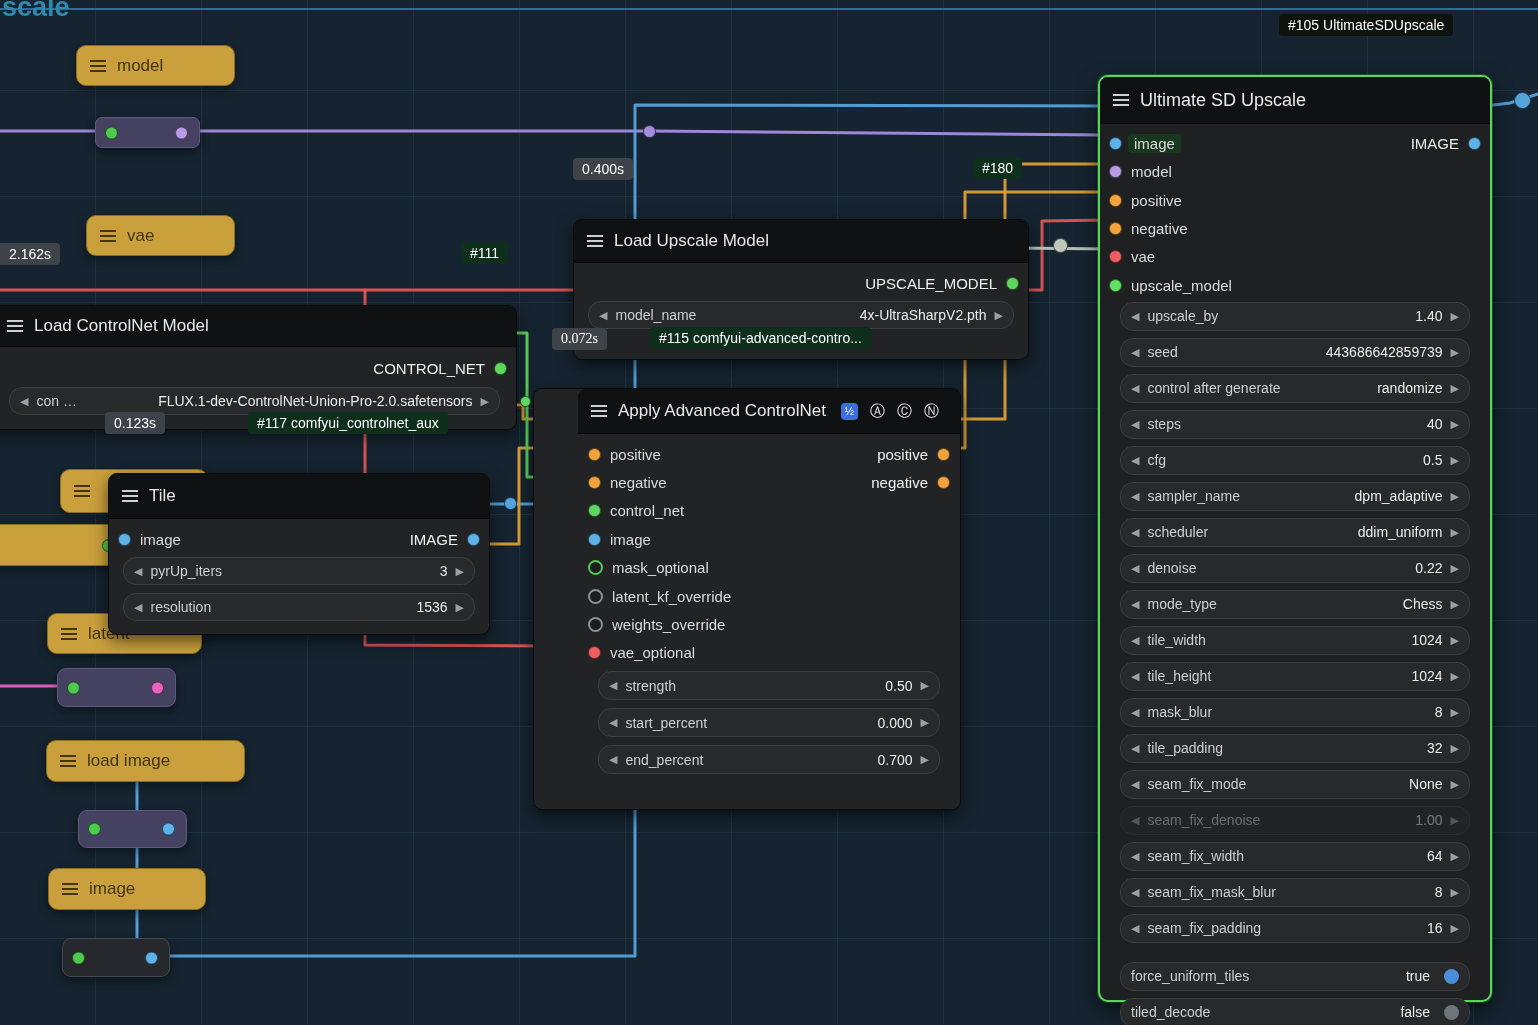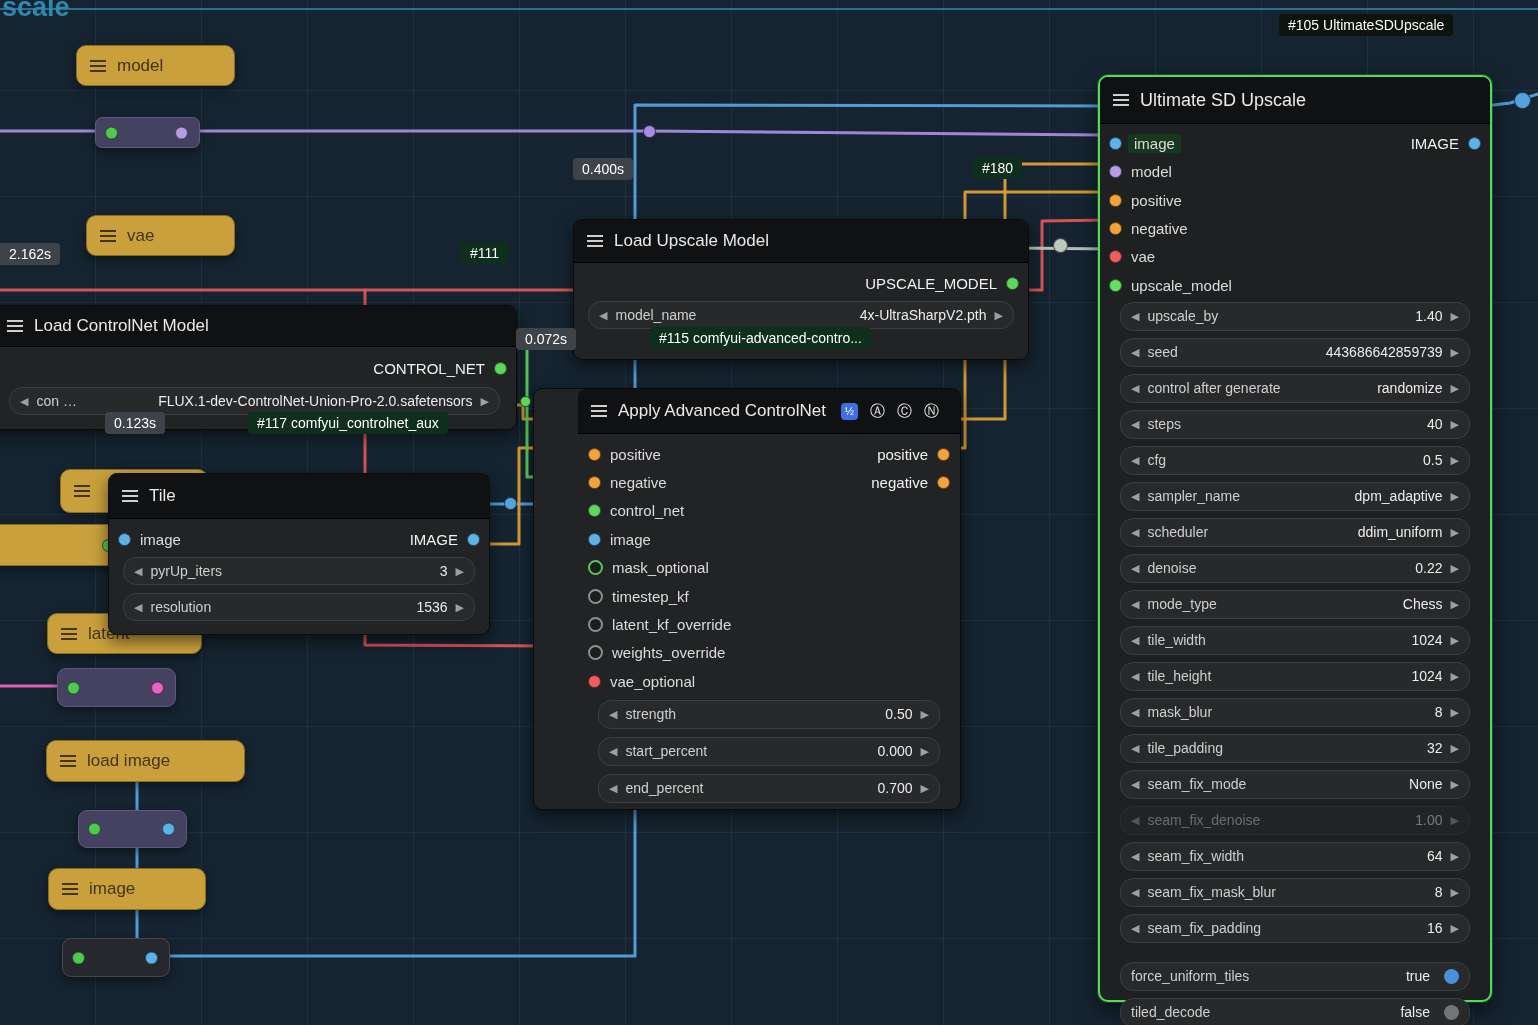--- a/index.html
+++ b/index.html
@@ -272,24 +272,20 @@
           <div class="row">
           <span class="dot" style="background: rgb(93, 179, 232);"></span>
           <span class="port-label">image</span>
         </div>
           <div class="row">
           <span class="dot" style="border: 2px solid rgb(85, 201, 85); background: rgb(27, 29, 30);"></span>
           <span class="port-label">mask_optional</span>
         </div>
           <div class="row">
           <span class="dot" style="border: 2px solid rgb(143, 143, 143); background: rgb(27, 29, 30);"></span>
-          <span class="port-label">timestep_kf</span>
-        </div>
-          <div class="row">
-          <span class="dot" style="border: 2px solid rgb(143, 143, 143); background: rgb(27, 29, 30);"></span>
           <span class="port-label">latent_kf_override</span>
         </div>
           <div class="row">
           <span class="dot" style="border: 2px solid rgb(143, 143, 143); background: rgb(27, 29, 30);"></span>
           <span class="port-label">weights_override</span>
         </div>
           <div class="row">
           <span class="dot" style="background: rgb(239, 94, 94);"></span>
           <span class="port-label">vae_optional</span>
         </div>
@@ -487,21 +483,21 @@
         <span class="w-value">false</span>
         <span class="toggle-dot"></span>
       </div>
       </div>
   </div>
 
   <div class="badge time-badge" style="left:0;top:243px;border-radius:0 4px 4px 0;">2.162s</div>
   <div class="badge id-badge" style="left:461px;top:242px;">#111</div>
   <div class="badge time-badge" style="left:573px;top:158px;">0.400s</div>
   <div class="badge id-badge" style="left:973px;top:157px;">#180</div>
-  <div class="badge time-badge" style="left:516px;top:328px;">0.072s</div>
+  <div class="badge time-badge" style="left:552px;top:328px;font-family:Liberation Serif, serif;">0.072s</div>
   <div class="badge id-badge" style="left:650px;top:327px;">#115 comfyui-advanced-contro...</div>
   <div class="badge time-badge" style="left:105px;top:412px;">0.123s</div>
   <div class="badge id-badge" style="left:248px;top:412px;">#117 comfyui_controlnet_aux</div>
   <div class="badge id-badge blackish" style="left:1279px;top:14px;">#105 UltimateSDUpscale</div>
 
   <div class="linkdot" style="left: 643px; top: 125px; background: rgb(164, 140, 224);"></div>
   <div class="linkdot" style="left: 504px; top: 497px; background: rgb(85, 163, 221);"></div>
   <div class="linkdot" style="left: 520px; top: 396px; width: 9px; height: 9px; background: rgb(95, 215, 95);"></div>
   <div class="linkdot" style="left: 1053px; top: 238px; width: 13px; height: 13px; background: rgb(188, 200, 188);"></div>
   <div class="linkdot" style="left: 1514px; top: 92px; width: 15px; height: 15px; background: rgb(85, 163, 221);"></div>

